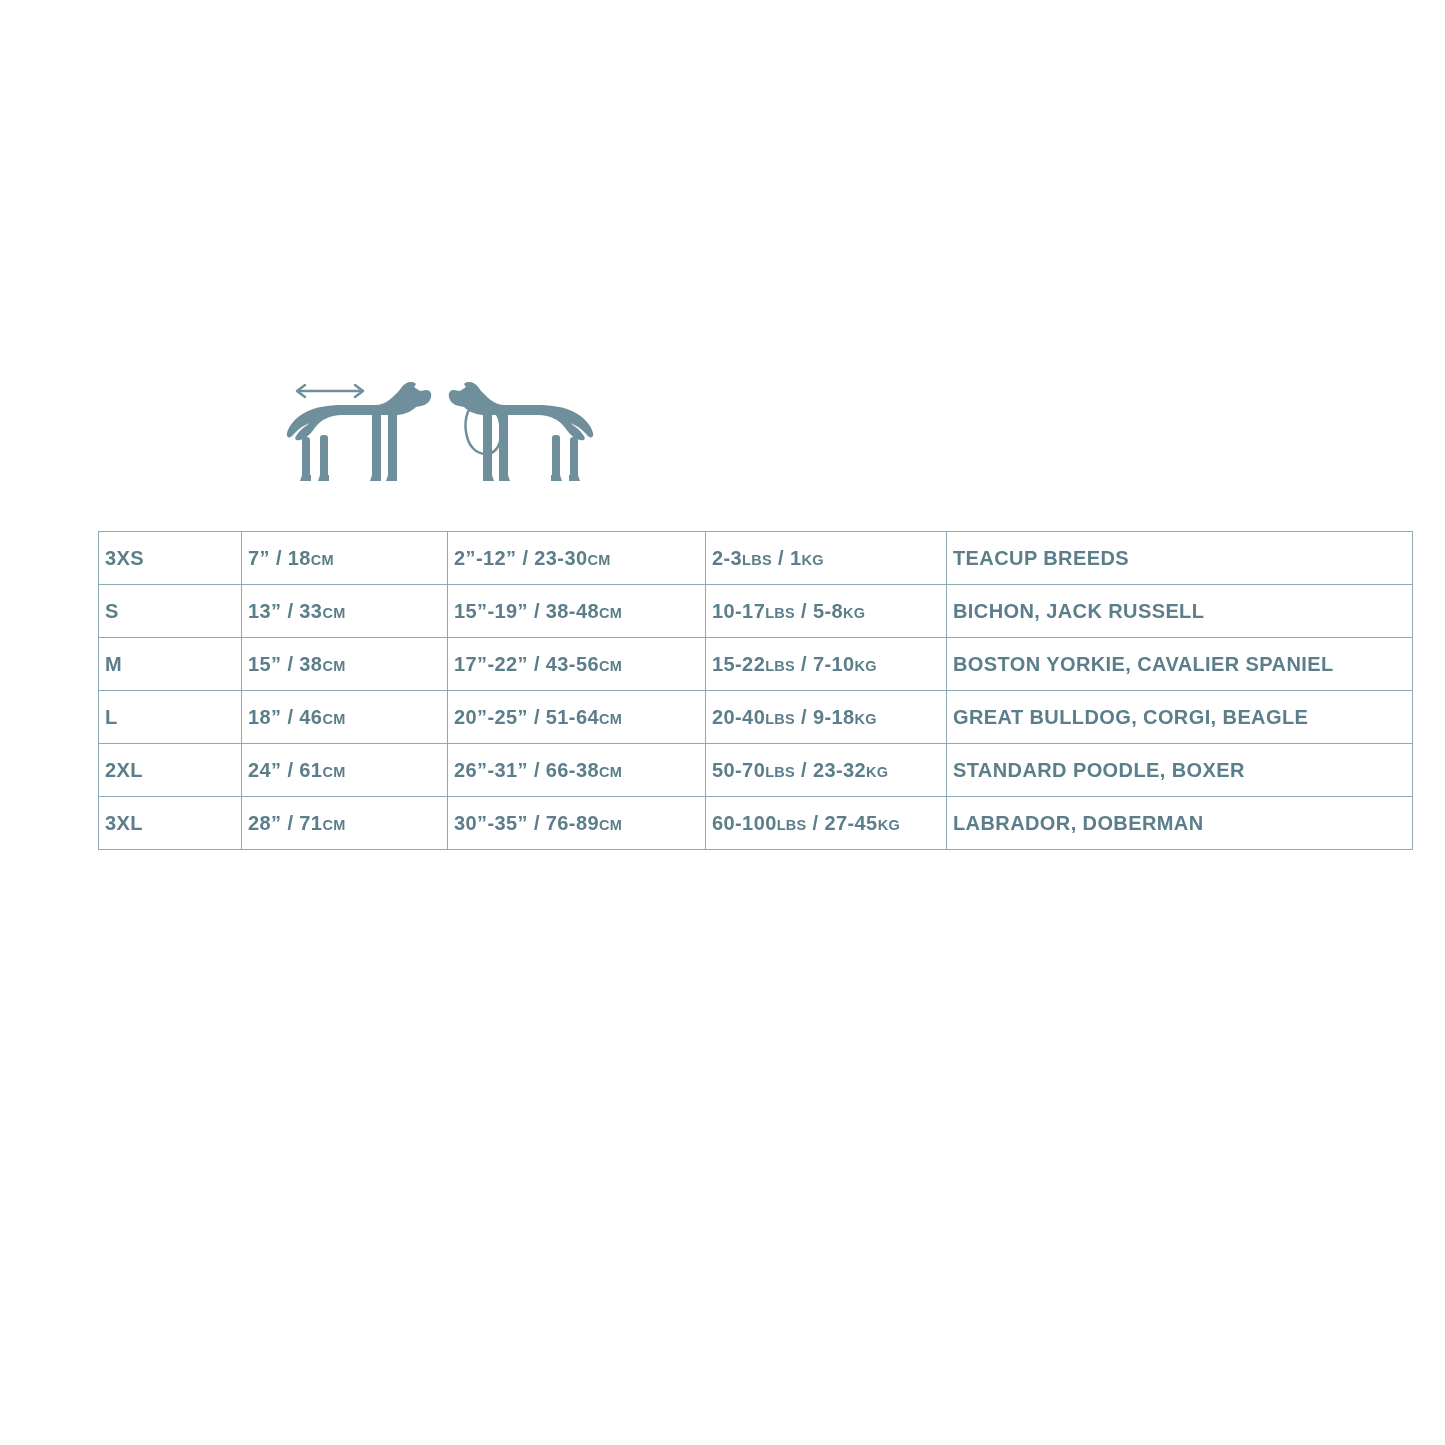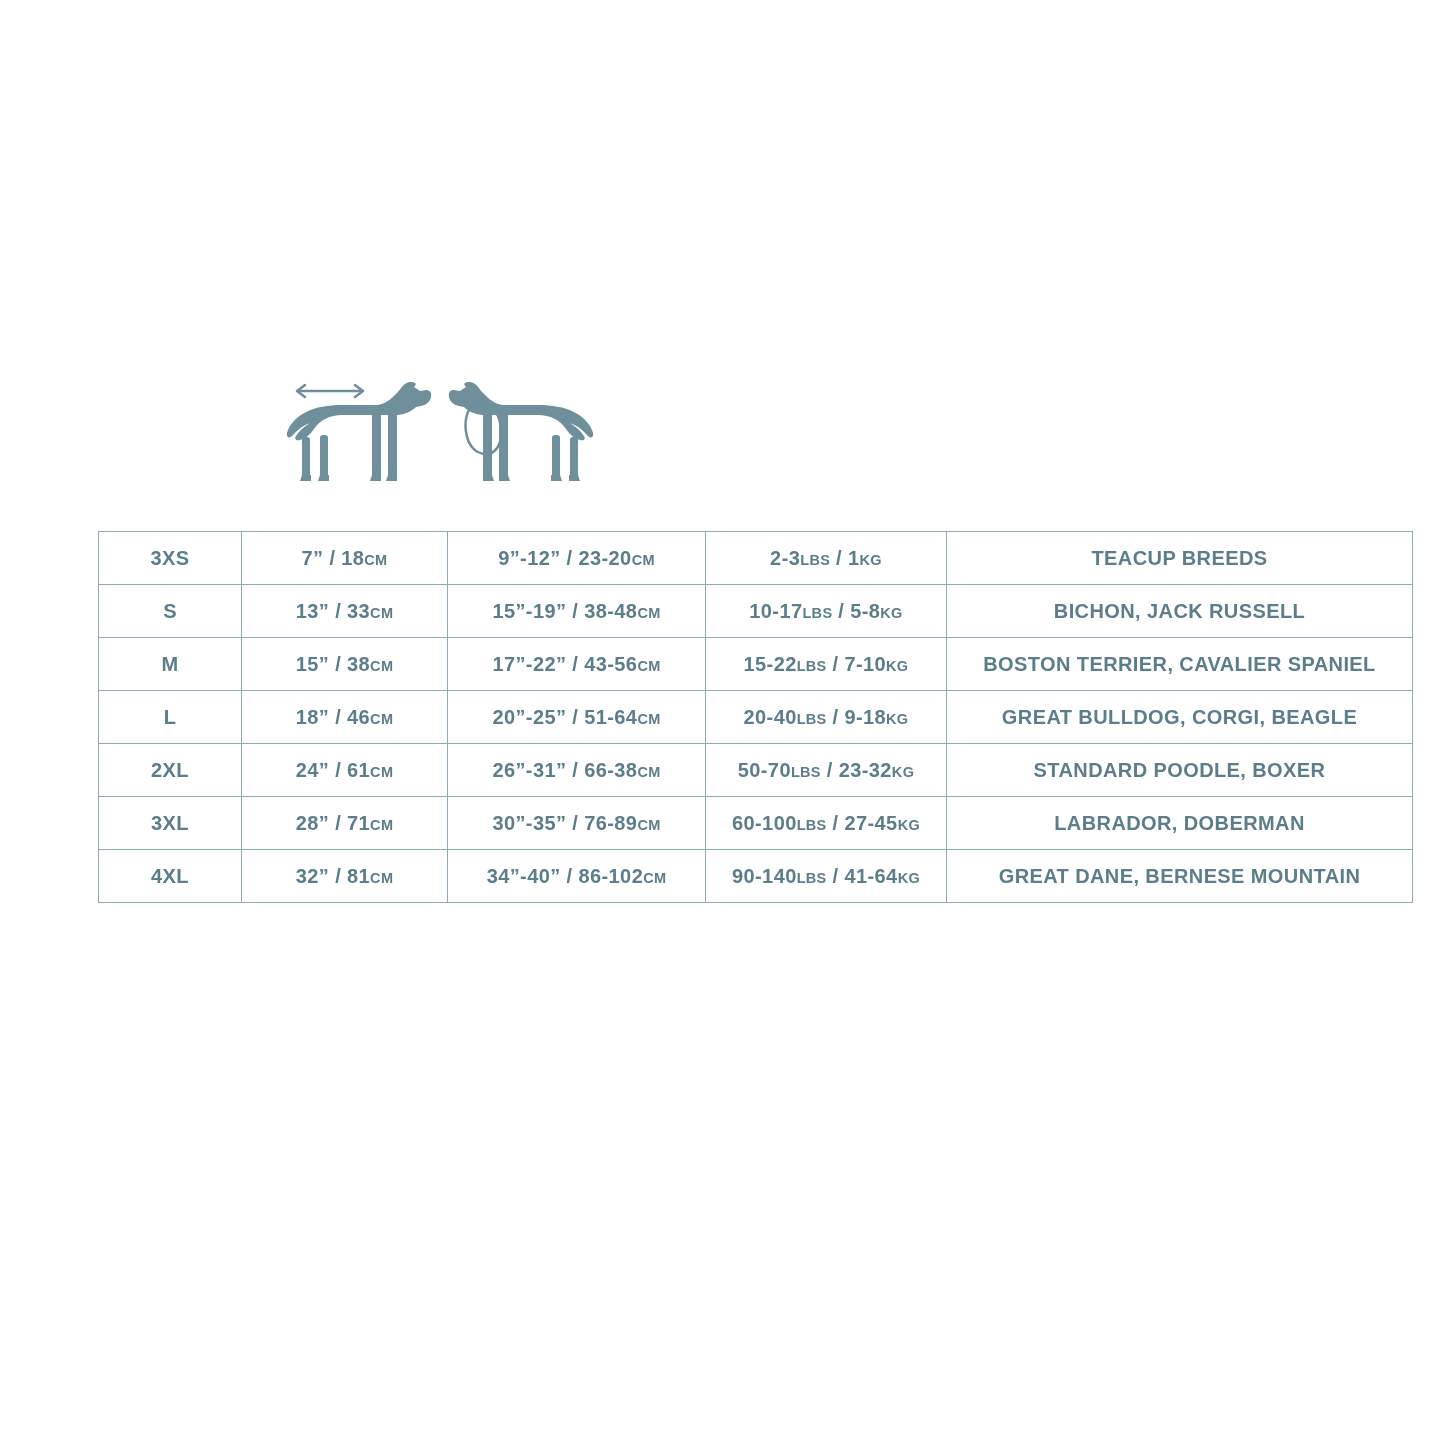--- a/index.html
+++ b/index.html
@@ -41,21 +41,20 @@
     left: 98px;
     top: 531px;
     width: 1249px;
     border-collapse: collapse;
     table-layout: fixed;
   }
   .size-table td {
     border: 1px solid #8fa9b3;
     height: 52px;
     padding: 0 6px;
-    text-align: center;
     vertical-align: middle;
     font-size: 20px;
     letter-spacing: 0.4px;
     color: #5b7e8a;
     font-weight: 700;
     white-space: nowrap;
   }
   .col-size   { width: 130px; }
   .col-neck   { width: 193px; }
   .col-chest  { width: 245px; }
@@ -141,41 +140,41 @@
       </g>
     </svg>
   </div>
 
   <table class="size-table">
     <tbody>
 
       <tr>
         <td class="col-size cell-size">3XS</td>
         <td class="col-neck cell-meas"><span>7” / 18</span><span class="unit">CM</span></td>
-        <td class="col-chest cell-meas"><span>9”-12” / 23-20</span><span class="unit">CM</span></td>
+        <td class="col-chest cell-meas"><span>2”-12” / 23-30</span><span class="unit">CM</span></td>
         <td class="col-weight cell-meas"><span>2-3</span><span class="unit">LBS</span><span> / 1</span><span class="unit">KG</span></td>
         <td class="col-breeds cell-breeds">TEACUP BREEDS</td>
       </tr>
 
 
 
       <tr>
         <td class="col-size cell-size">S</td>
         <td class="col-neck cell-meas"><span>13” / 33</span><span class="unit">CM</span></td>
         <td class="col-chest cell-meas"><span>15”-19” / 38-48</span><span class="unit">CM</span></td>
         <td class="col-weight cell-meas"><span>10-17</span><span class="unit">LBS</span><span> / 5-8</span><span class="unit">KG</span></td>
         <td class="col-breeds cell-breeds">BICHON, JACK RUSSELL</td>
       </tr>
 
       <tr>
         <td class="col-size cell-size">M</td>
         <td class="col-neck cell-meas"><span>15” / 38</span><span class="unit">CM</span></td>
         <td class="col-chest cell-meas"><span>17”-22” / 43-56</span><span class="unit">CM</span></td>
         <td class="col-weight cell-meas"><span>15-22</span><span class="unit">LBS</span><span> / 7-10</span><span class="unit">KG</span></td>
-        <td class="col-breeds cell-breeds">BOSTON TERRIER, CAVALIER SPANIEL</td>
+        <td class="col-breeds cell-breeds">BOSTON YORKIE, CAVALIER SPANIEL</td>
       </tr>
 
       <tr>
         <td class="col-size cell-size">L</td>
         <td class="col-neck cell-meas"><span>18” / 46</span><span class="unit">CM</span></td>
         <td class="col-chest cell-meas"><span>20”-25” / 51-64</span><span class="unit">CM</span></td>
         <td class="col-weight cell-meas"><span>20-40</span><span class="unit">LBS</span><span> / 9-18</span><span class="unit">KG</span></td>
         <td class="col-breeds cell-breeds">GREAT BULLDOG, CORGI, BEAGLE</td>
       </tr>
 
@@ -189,24 +188,17 @@
       </tr>
 
       <tr>
         <td class="col-size cell-size">3XL</td>
         <td class="col-neck cell-meas"><span>28” / 71</span><span class="unit">CM</span></td>
         <td class="col-chest cell-meas"><span>30”-35” / 76-89</span><span class="unit">CM</span></td>
         <td class="col-weight cell-meas"><span>60-100</span><span class="unit">LBS</span><span> / 27-45</span><span class="unit">KG</span></td>
         <td class="col-breeds cell-breeds">LABRADOR, DOBERMAN</td>
       </tr>
 
-      <tr>
-        <td class="col-size cell-size">4XL</td>
-        <td class="col-neck cell-meas"><span>32” / 81</span><span class="unit">CM</span></td>
-        <td class="col-chest cell-meas"><span>34”-40” / 86-102</span><span class="unit">CM</span></td>
-        <td class="col-weight cell-meas"><span>90-140</span><span class="unit">LBS</span><span> / 41-64</span><span class="unit">KG</span></td>
-        <td class="col-breeds cell-breeds">GREAT DANE, BERNESE MOUNTAIN</td>
-      </tr>
 
     </tbody>
   </table>
 
 </div>
 
 </body></html>

